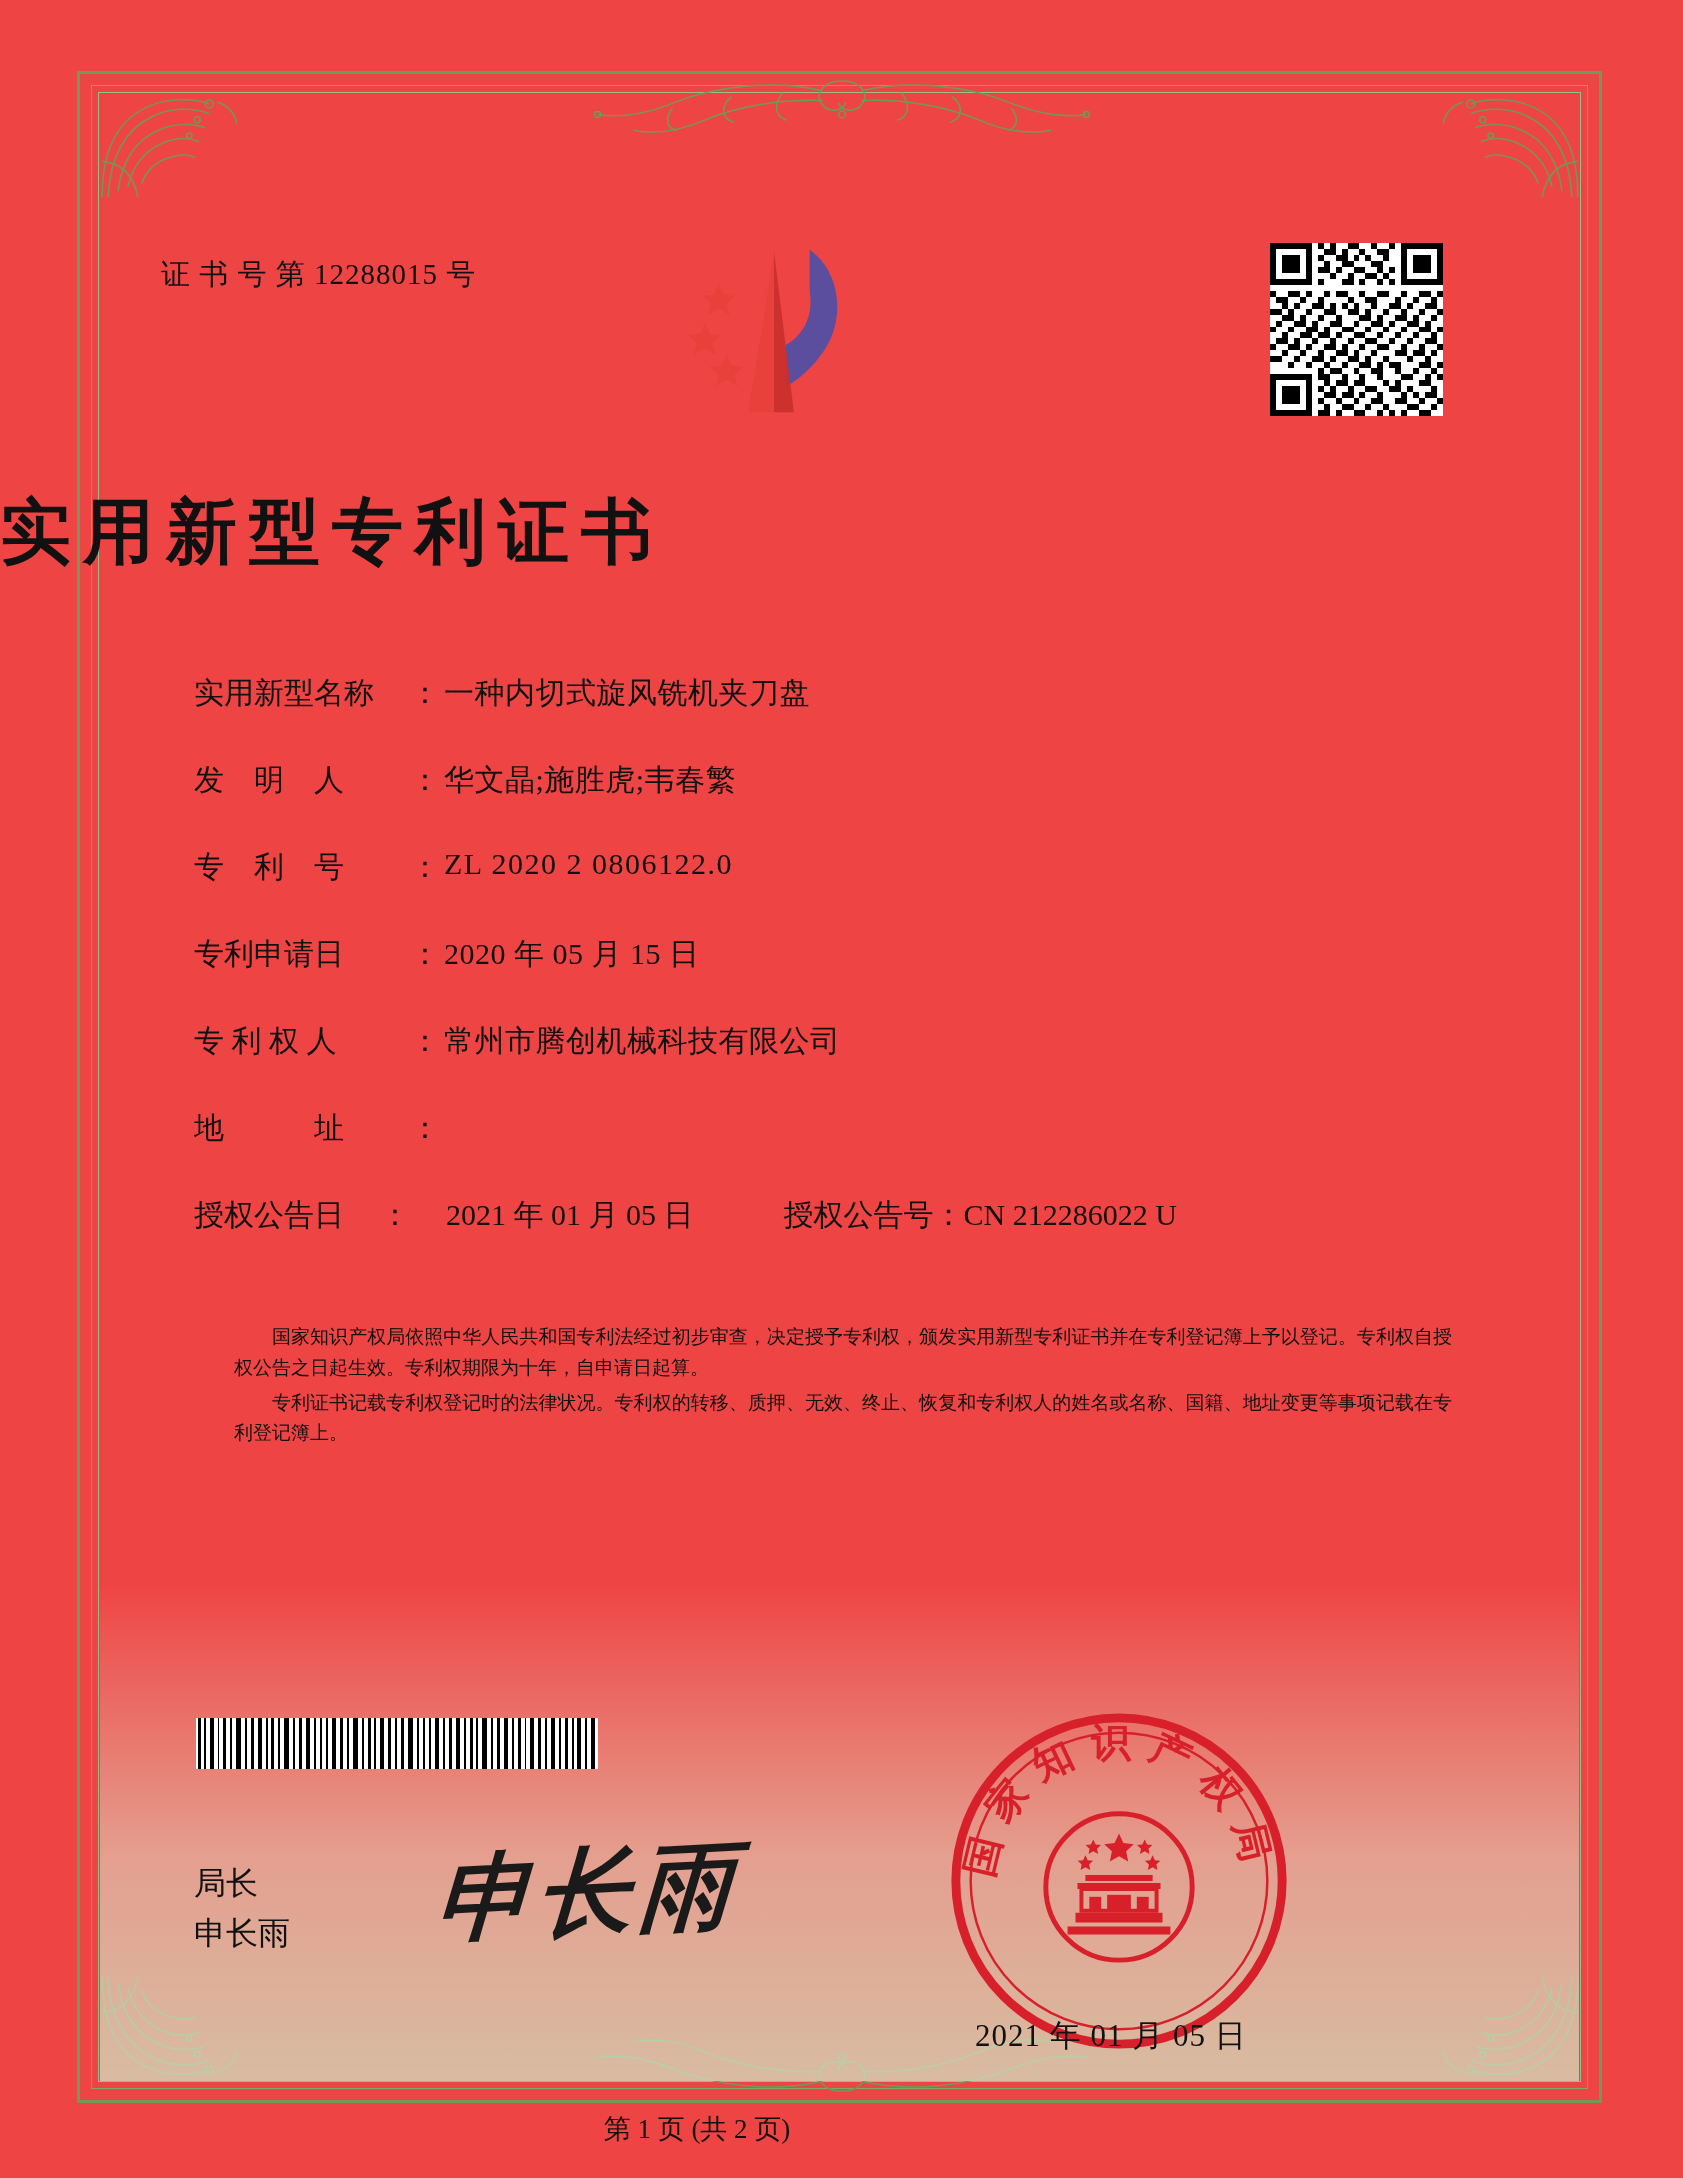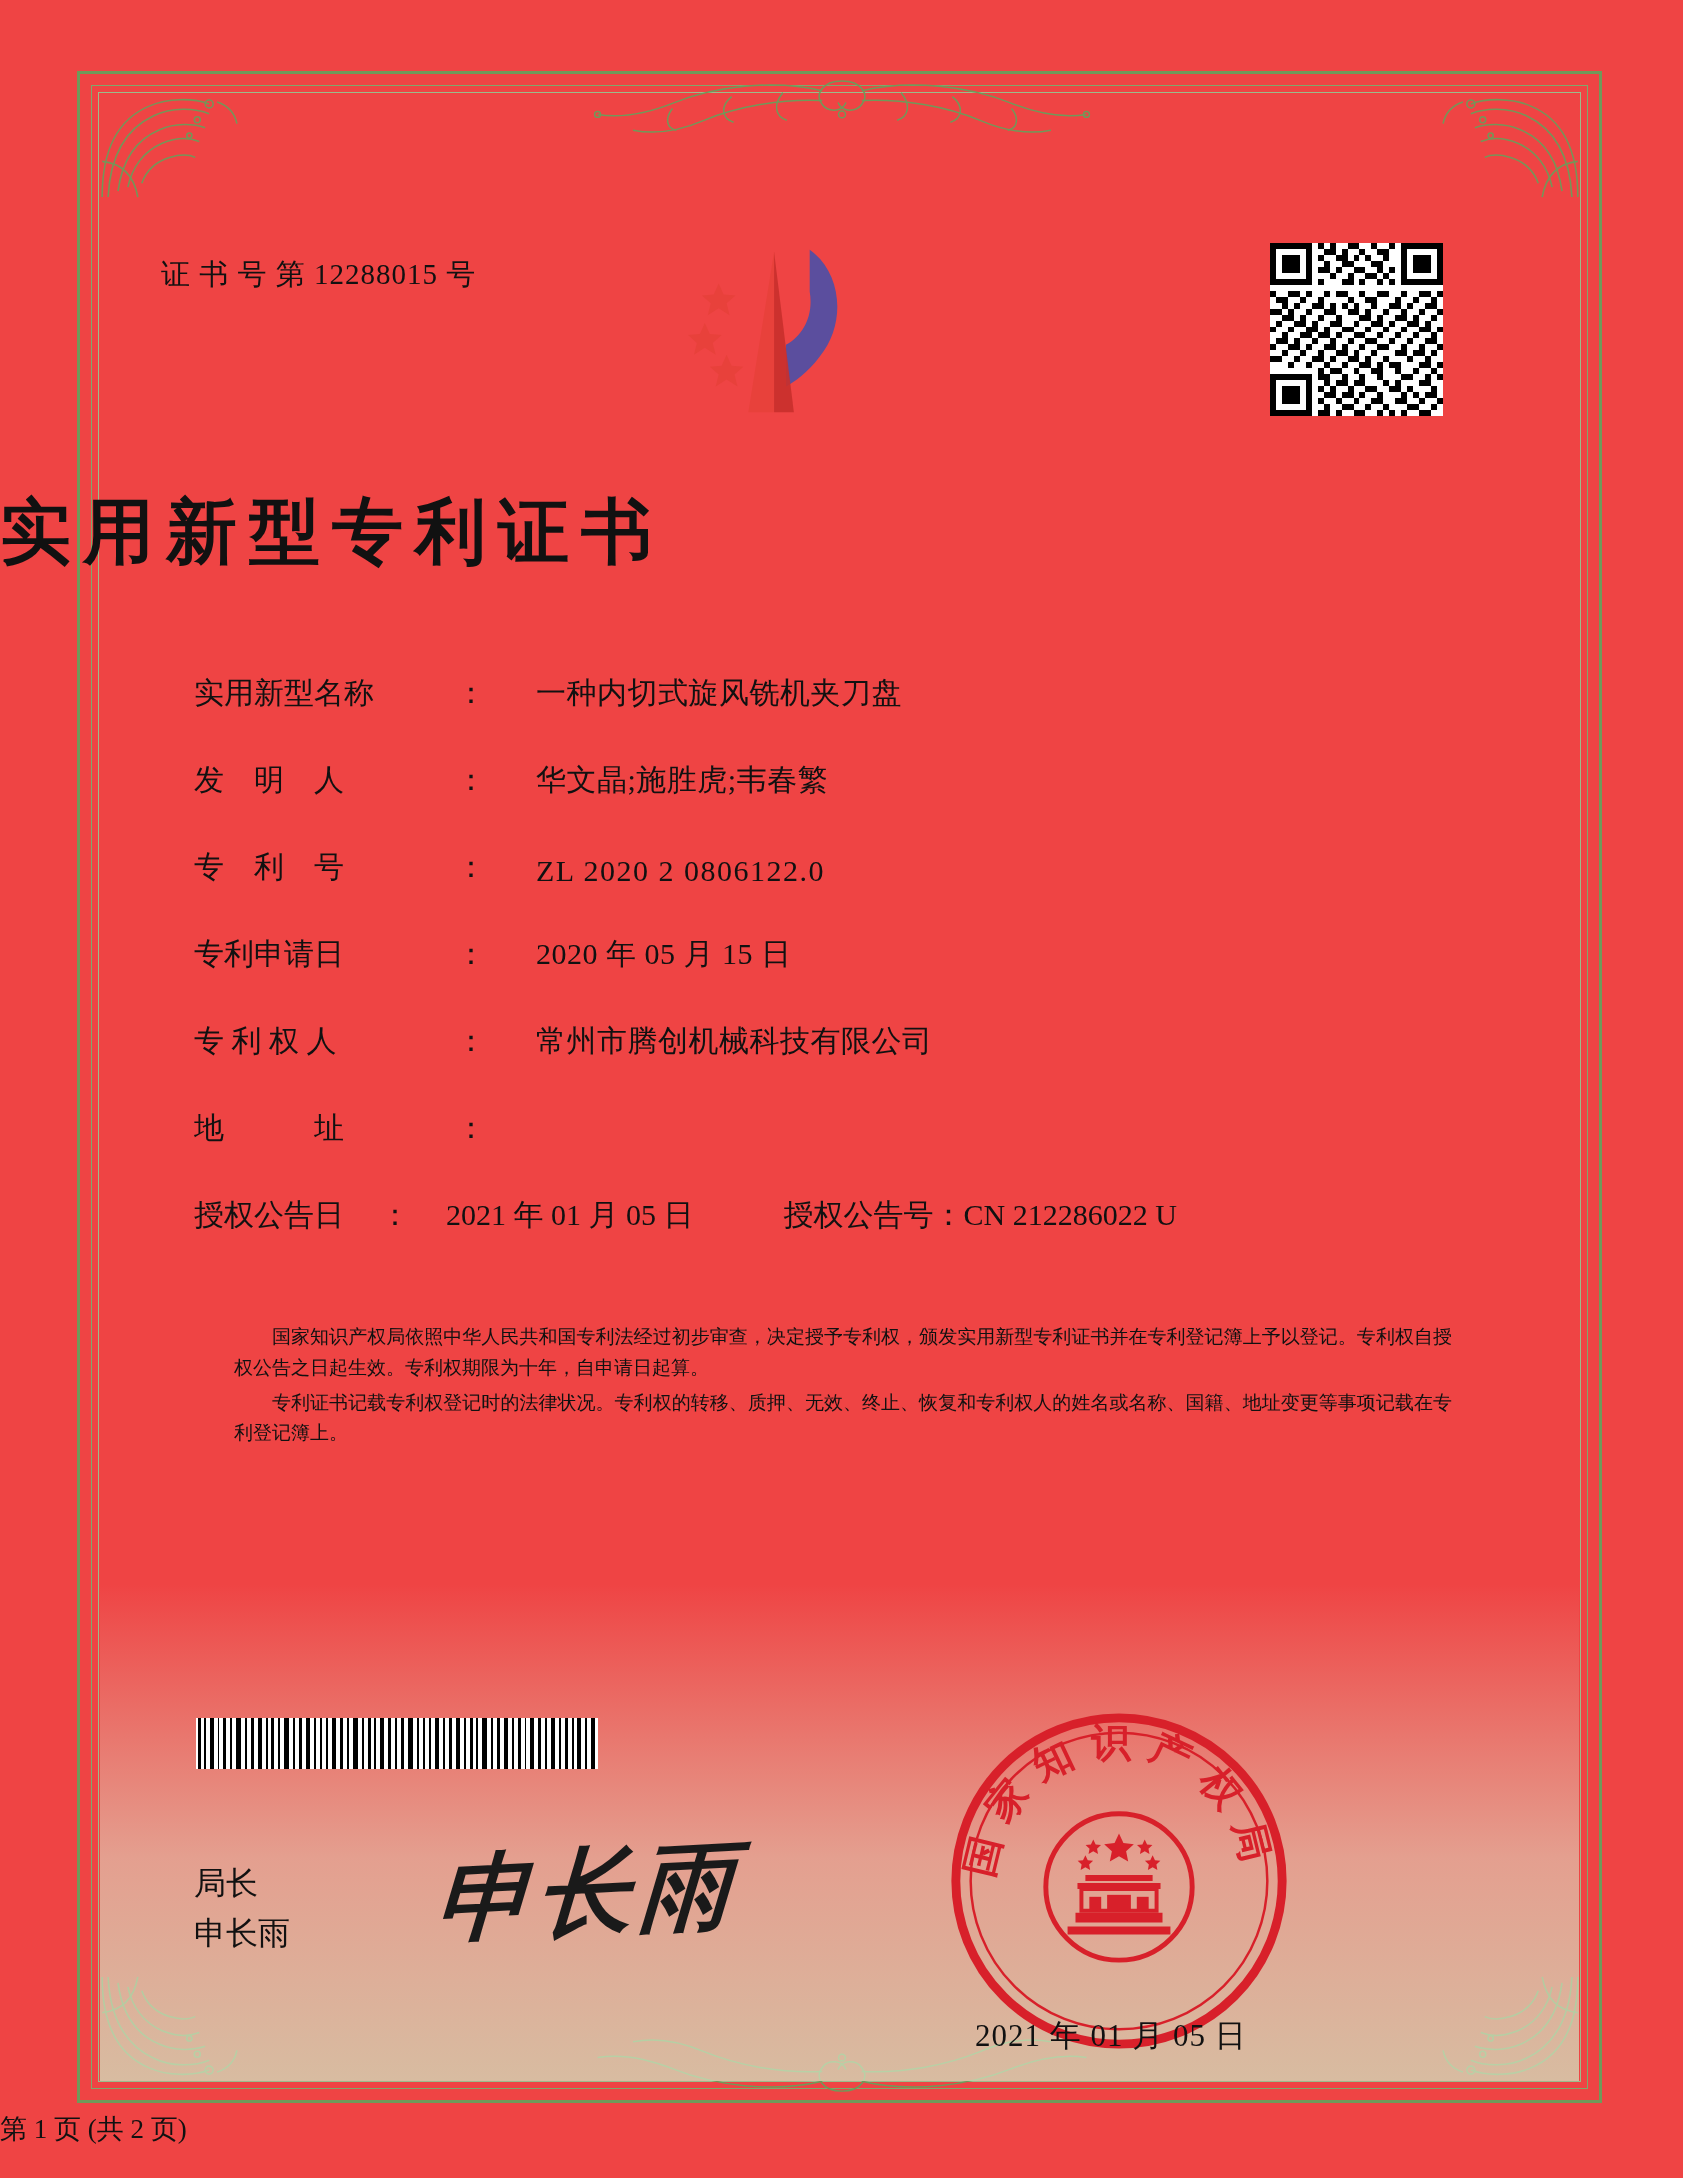--- a/index.html
+++ b/index.html
@@ -119,25 +119,24 @@
   }
 
   
   .fields {
     position: absolute;
     left: 194px; top: 673px;
     width: 1287px;
   }
   .field {
     display: flex;
-    align-items: flex-end;
+    align-items: flex-start;
     font-size: 30px;
     margin-bottom: 46px;
     white-space: nowrap;
-    gap: 46px;
   }
   .field .lab {
     display: inline-block;
     width: 216px;
     letter-spacing: 0;
   }
   .field .colon { margin-right: 4px; }
   .field .val { letter-spacing: 0.5px; }
   .field .val.mono { font-family: "Liberation Serif", serif; letter-spacing: 1.5px; }
 
@@ -205,21 +204,21 @@
     font-size: 31px;
     color: #111;
     letter-spacing: 1px;
     white-space: nowrap;
   }
 
   .pagenum {
     position: absolute;
     left: 0; top: 2111px;
     width: 1394px;
-    text-align: left;
+    text-align: center;
     font-size: 27px;
   }
 </style>
 </head>
 <body>
 
 <div class="page">
 
   <div class="frame-outer"></div>
   <div class="frame-inner"></div>

